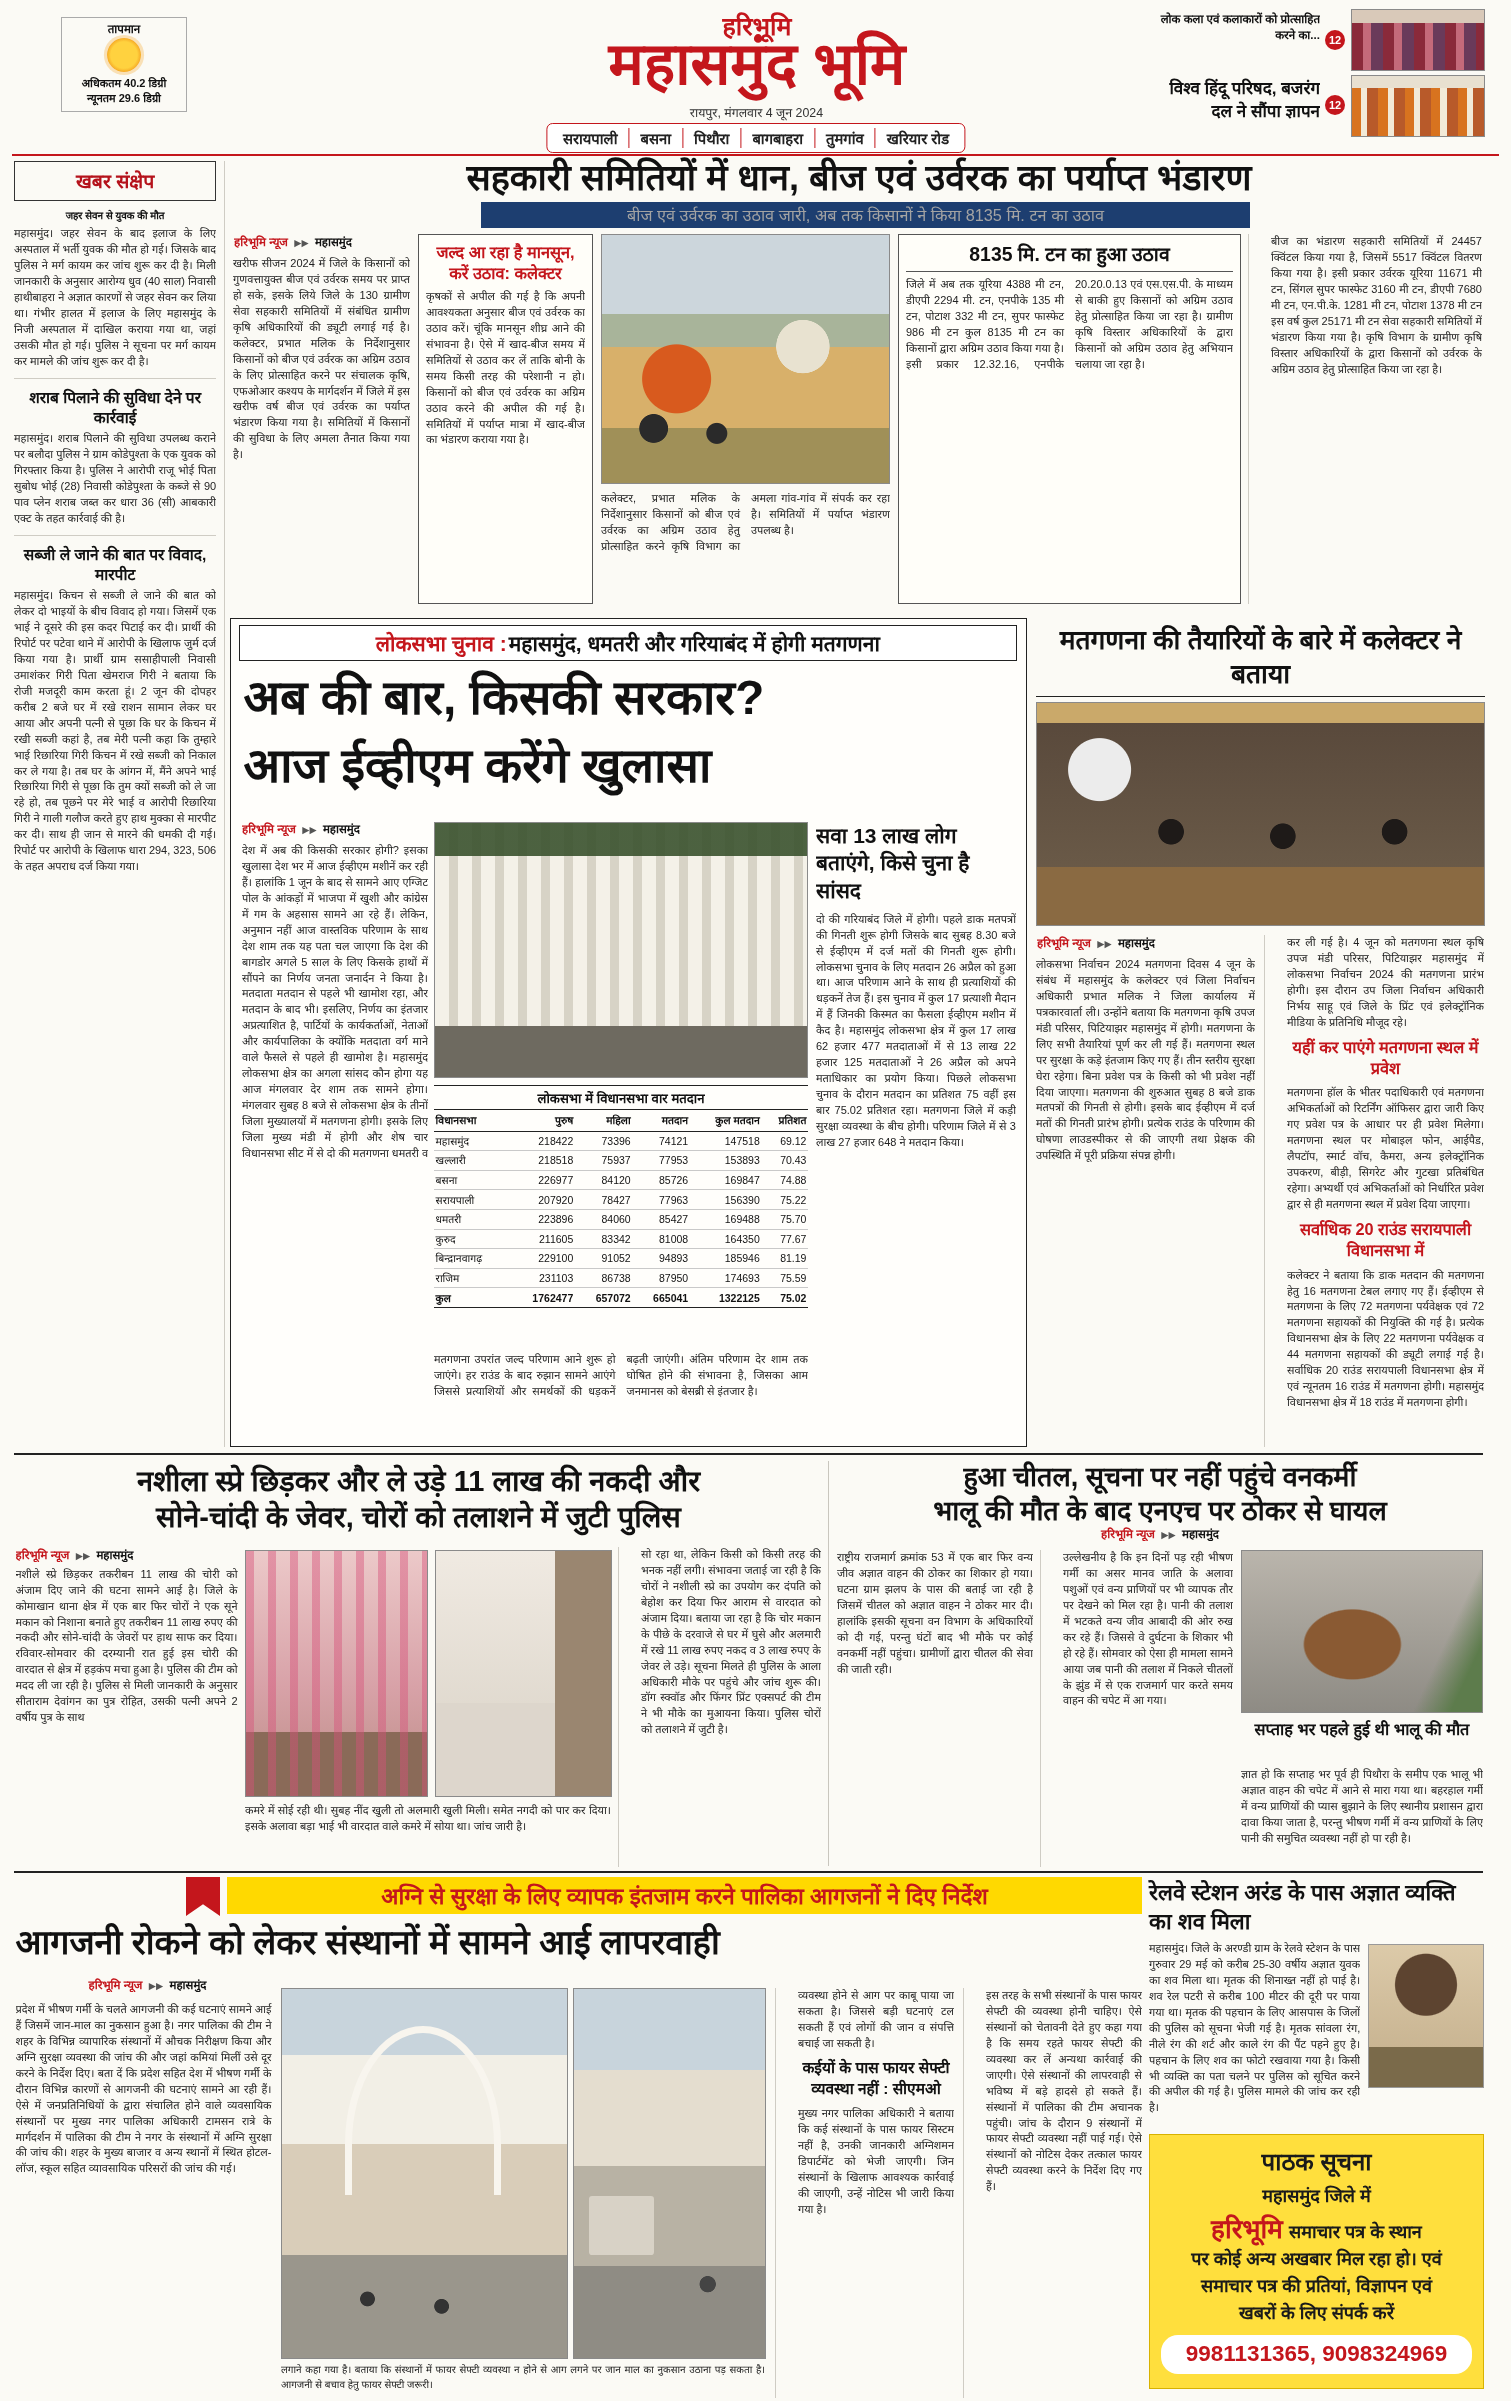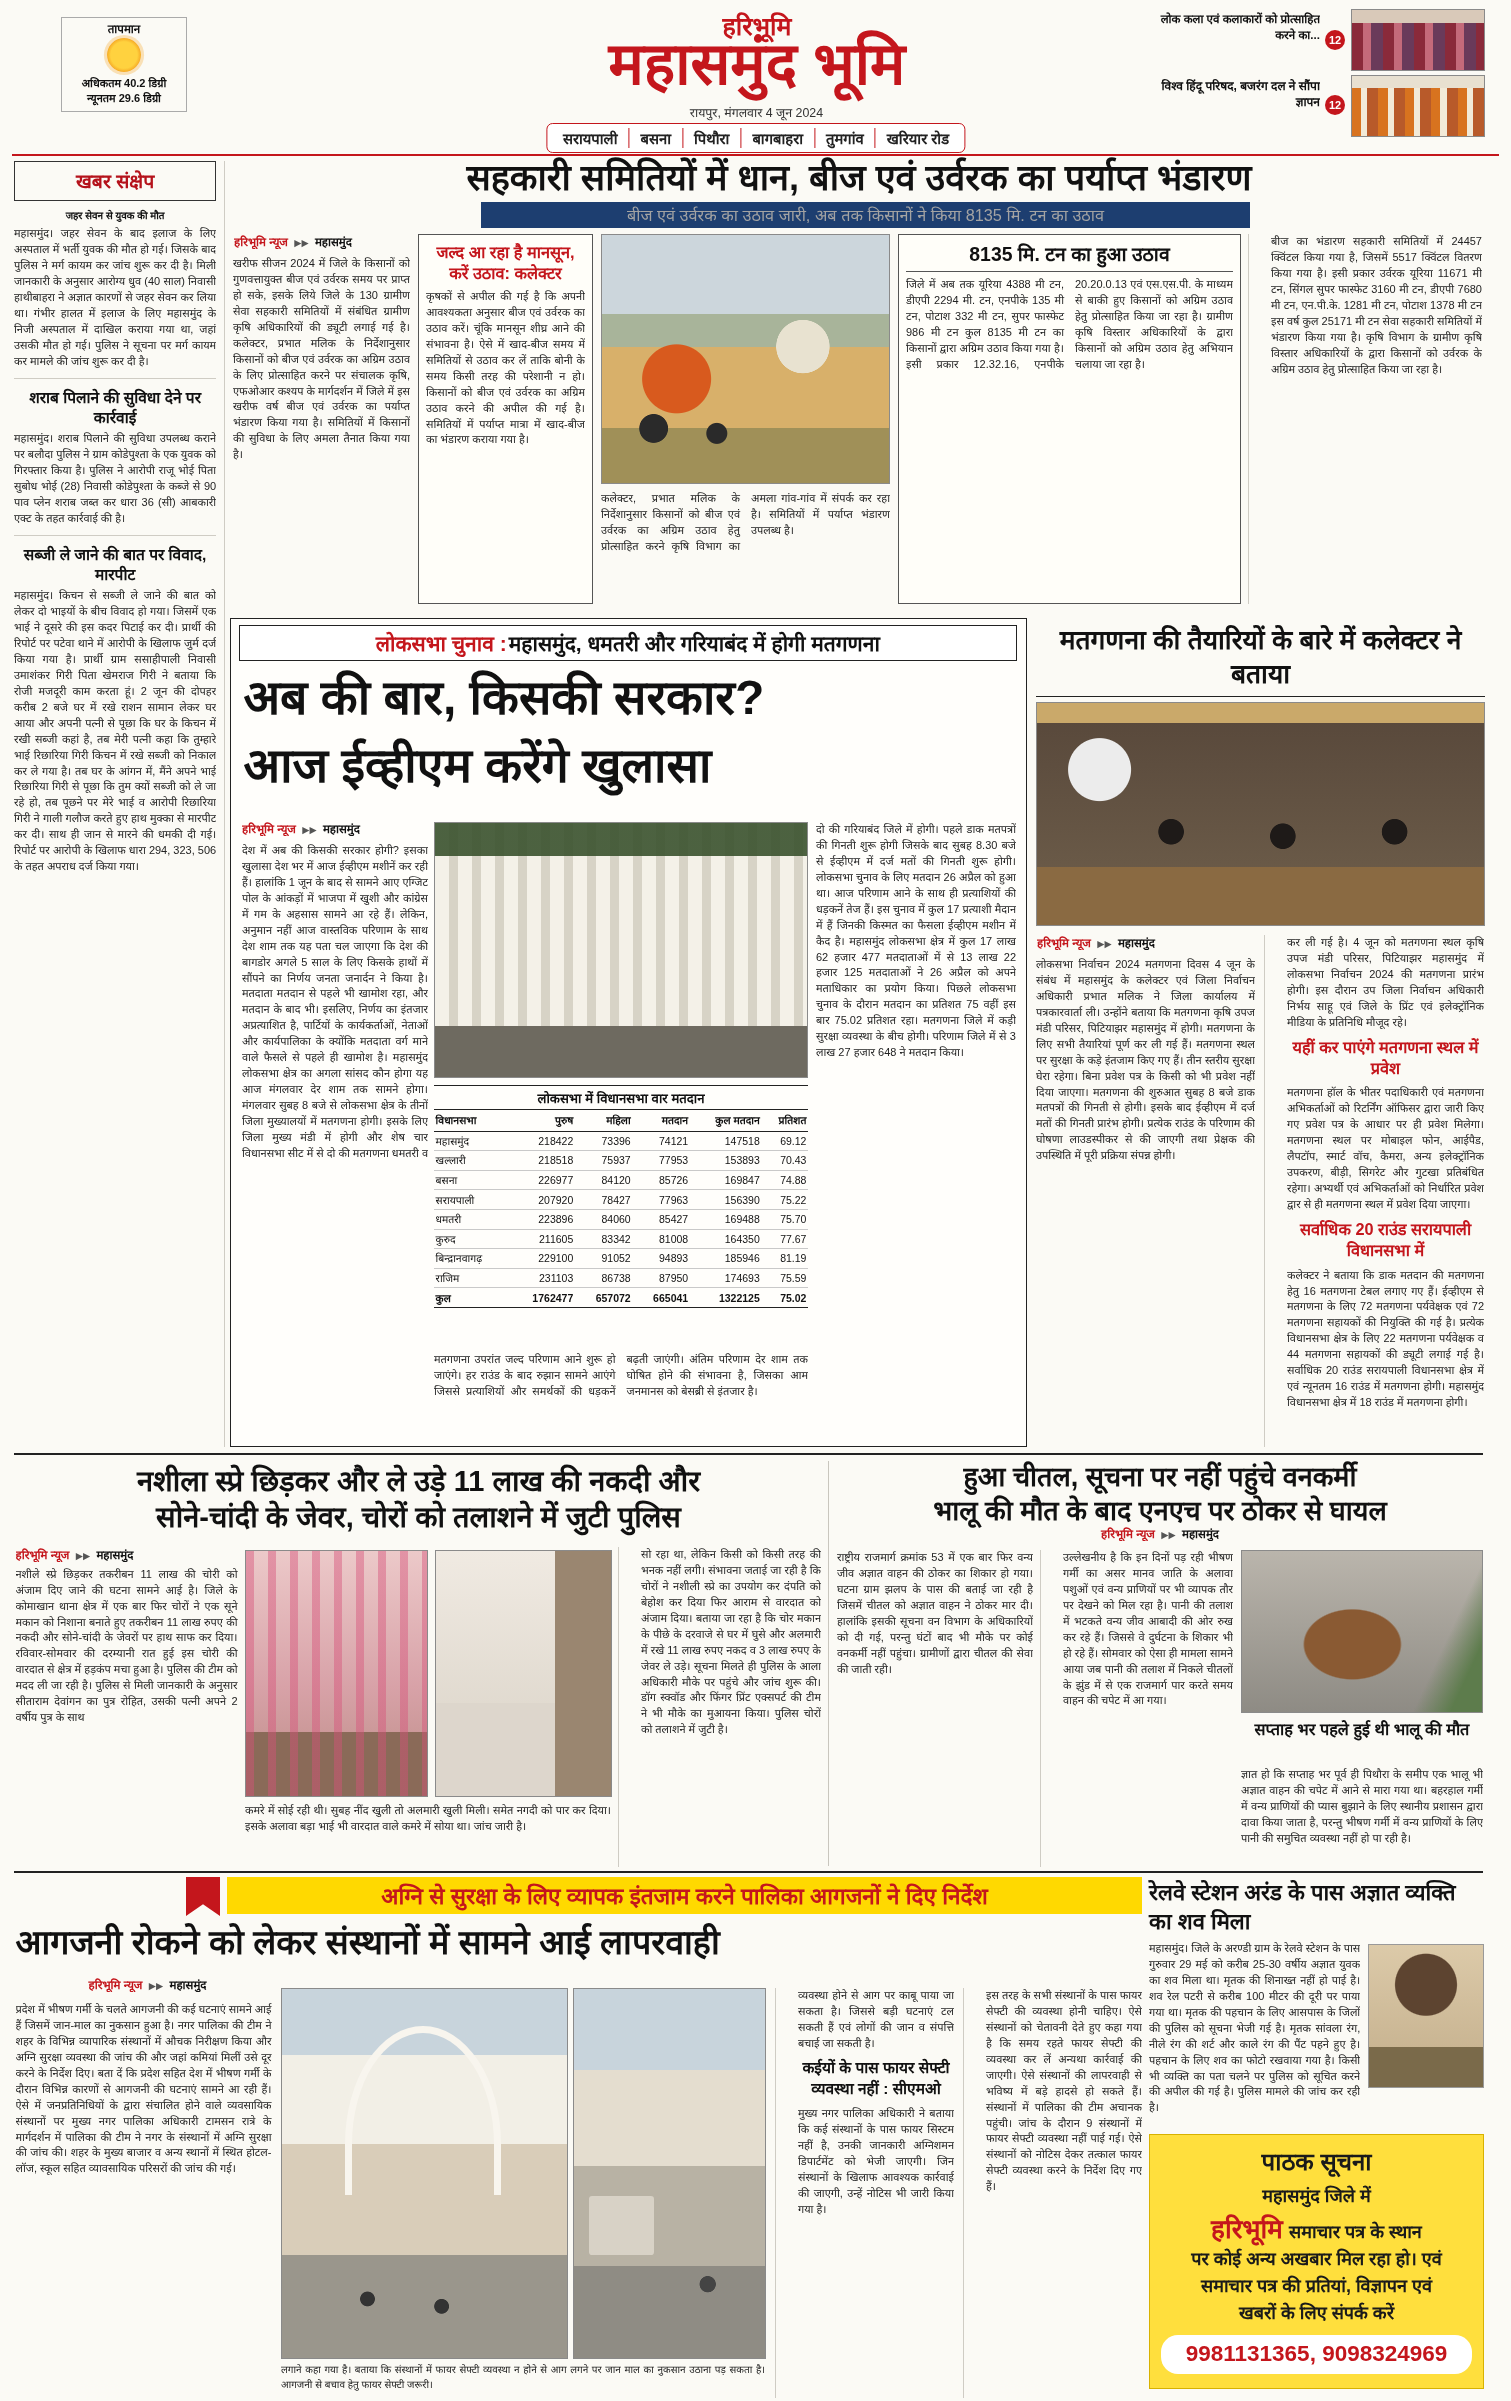--- a/index.html
+++ b/index.html
@@ -87,21 +87,21 @@
     <span class="nav-item">पिथौरा</span>
     <span class="nav-item">बागबाहरा</span>
     <span class="nav-item">तुमगांव</span>
     <span class="nav-item">खरियार रोड</span>
   </div>
 
   <div class="abs" style="left:1157px;top:11px;width:163px;height:64px;text-align:right;font-size:11.6px;font-weight:bold;line-height:1.35;overflow:hidden">लोक कला एवं कलाकारों को प्रोत्साहित करने का...</div>
   <div class="abs badge" style="left:1325px;top:29.5px">12</div>
   <div class="ph ph-people1" style="left:1351px;top:9.3px;width:134px;height:62px"></div>
 
-  <div class="abs" style="left:1157px;top:78px;width:163px;height:64px;text-align:right;font-size:12px;font-weight:bold;line-height:1.35;overflow:hidden">विश्व हिंदू परिषद, बजरंग दल ने सौंपा ज्ञापन</div>
+  <div class="abs" style="left:1157px;top:78px;width:163px;height:64px;text-align:right;font-size:17px;font-weight:bold;line-height:1.35;overflow:hidden">विश्व हिंदू परिषद, बजरंग दल ने सौंपा ज्ञापन</div>
   <div class="abs badge" style="left:1325px;top:95px">12</div>
   <div class="ph ph-people2" style="left:1351px;top:75px;width:134px;height:62px"></div>
 
   <div class="abs rule-red" style="left:12.4px;top:154px;width:1487px;height:2.3px"></div>
 
   <div class="abs" style="left:14px;top:161px;width:211px;height:1286px;border-right:0.8px solid #cfccc4;padding-right:7.8px;overflow:hidden">
     <div class="c b" style="border:1.6px solid #333;padding:5.4px 0;font-size:19.4px;color:#b5121b;margin-bottom:7.8px">खबर संक्षेप</div>
     <div>
       <div class="c b" style="font-size:10px;line-height:1.3;margin:4.7px 0">जहर सेवन से युवक की मौत</div>
       <div class="txt">महासमुंद। जहर सेवन के बाद इलाज के लिए अस्पताल में भर्ती युवक की मौत हो गई। जिसके बाद पुलिस ने मर्ग कायम कर जांच शुरू कर दी है। मिली जानकारी के अनुसार आरोग्य धुव (40 साल) निवासी हाथीबाहरा ने अज्ञात कारणों से जहर सेवन कर लिया था। गंभीर हालत में इलाज के लिए महासमुंद के निजी अस्पताल में दाखिल कराया गया था, जहां उसकी मौत हो गई। पुलिस ने सूचना पर मर्ग कायम कर मामले की जांच शुरू कर दी है।</div>
@@ -242,20 +242,21 @@
               <td>665041</td>
               <td>1322125</td>
               <td>75.02</td>
             </tr>
         </tbody>
       </table>
     </div>
     <div class="abs txt txt2" style="left:203px;top:733px;width:374px;height:87px">मतगणना उपरांत जल्द परिणाम आने शुरू हो जाएंगे। हर राउंड के बाद रुझान सामने आएंगे जिससे प्रत्याशियों और समर्थकों की धड़कनें बढ़ती जाएंगी। अंतिम परिणाम देर शाम तक घोषित होने की संभावना है, जिसका आम जनमानस को बेसब्री से इंतजार है।</div>
 
     <div class="abs" style="left:585px;top:203px;width:200px;height:616px;overflow:hidden">
+      <div class="b" style="font-size:21px;line-height:1.3;margin-bottom:7.8px">सवा 13 लाख लोग बताएंगे, किसे चुना है सांसद</div>
       <div class="txt">दो की गरियाबंद जिले में होगी। पहले डाक मतपत्रों की गिनती शुरू होगी जिसके बाद सुबह 8.30 बजे से ईव्हीएम में दर्ज मतों की गिनती शुरू होगी। लोकसभा चुनाव के लिए मतदान 26 अप्रैल को हुआ था। आज परिणाम आने के साथ ही प्रत्याशियों की धड़कनें तेज हैं। इस चुनाव में कुल 17 प्रत्याशी मैदान में हैं जिनकी किस्मत का फैसला ईव्हीएम मशीन में कैद है। महासमुंद लोकसभा क्षेत्र में कुल 17 लाख 62 हजार 477 मतदाताओं में से 13 लाख 22 हजार 125 मतदाताओं ने 26 अप्रैल को अपने मताधिकार का प्रयोग किया। पिछले लोकसभा चुनाव के दौरान मतदान का प्रतिशत 75 वहीं इस बार 75.02 प्रतिशत रहा। मतगणना जिले में कड़ी सुरक्षा व्यवस्था के बीच होगी। परिणाम जिले में से 3 लाख 27 हजार 648 ने मतदान किया।</div>
     </div>
   </div>
 
   <div class="abs h-count" style="left:1036px;top:623px;width:449px">मतगणना की तैयारियों के बारे में कलेक्टर ने बताया</div>
   <div class="ph ph-meeting" style="left:1036px;top:702px;width:449px;height:224px"></div>
   <div class="abs byline" style="left:1037px;top:935px;width:202px">
     <span class="brand">हरिभूमि न्यूज</span>
     <span class="sep">▶▶</span>
     <span>महासमुंद</span>

